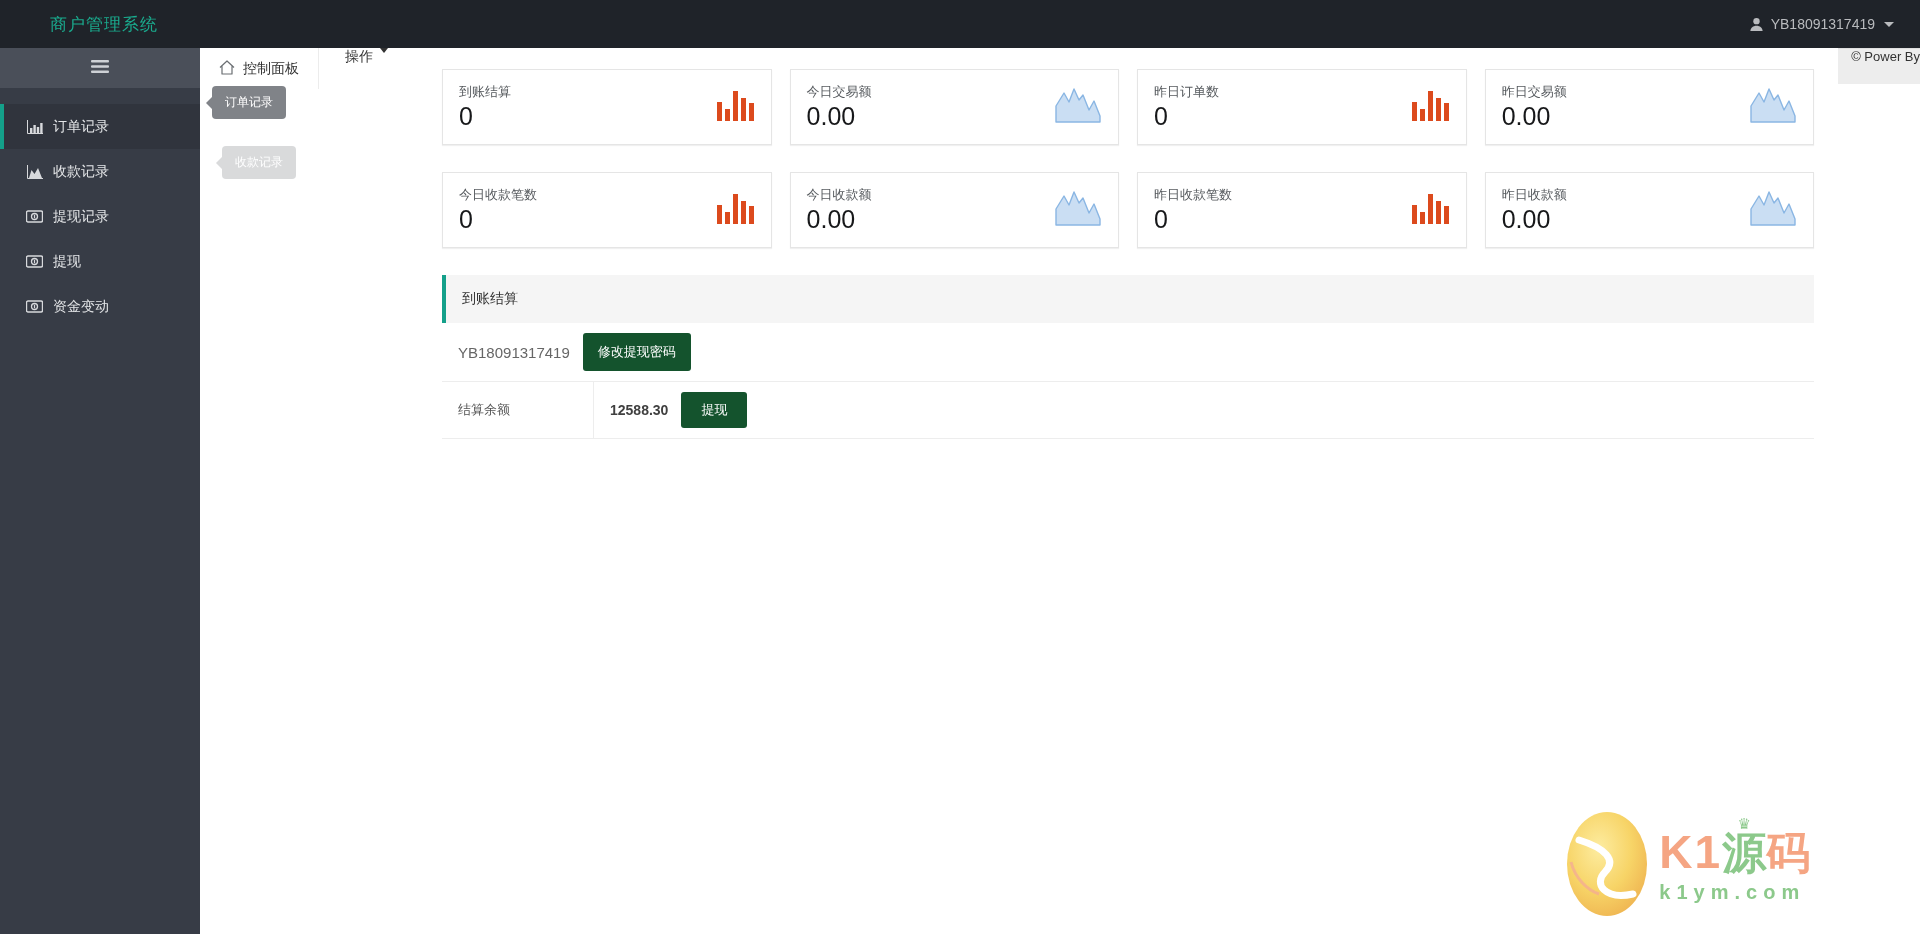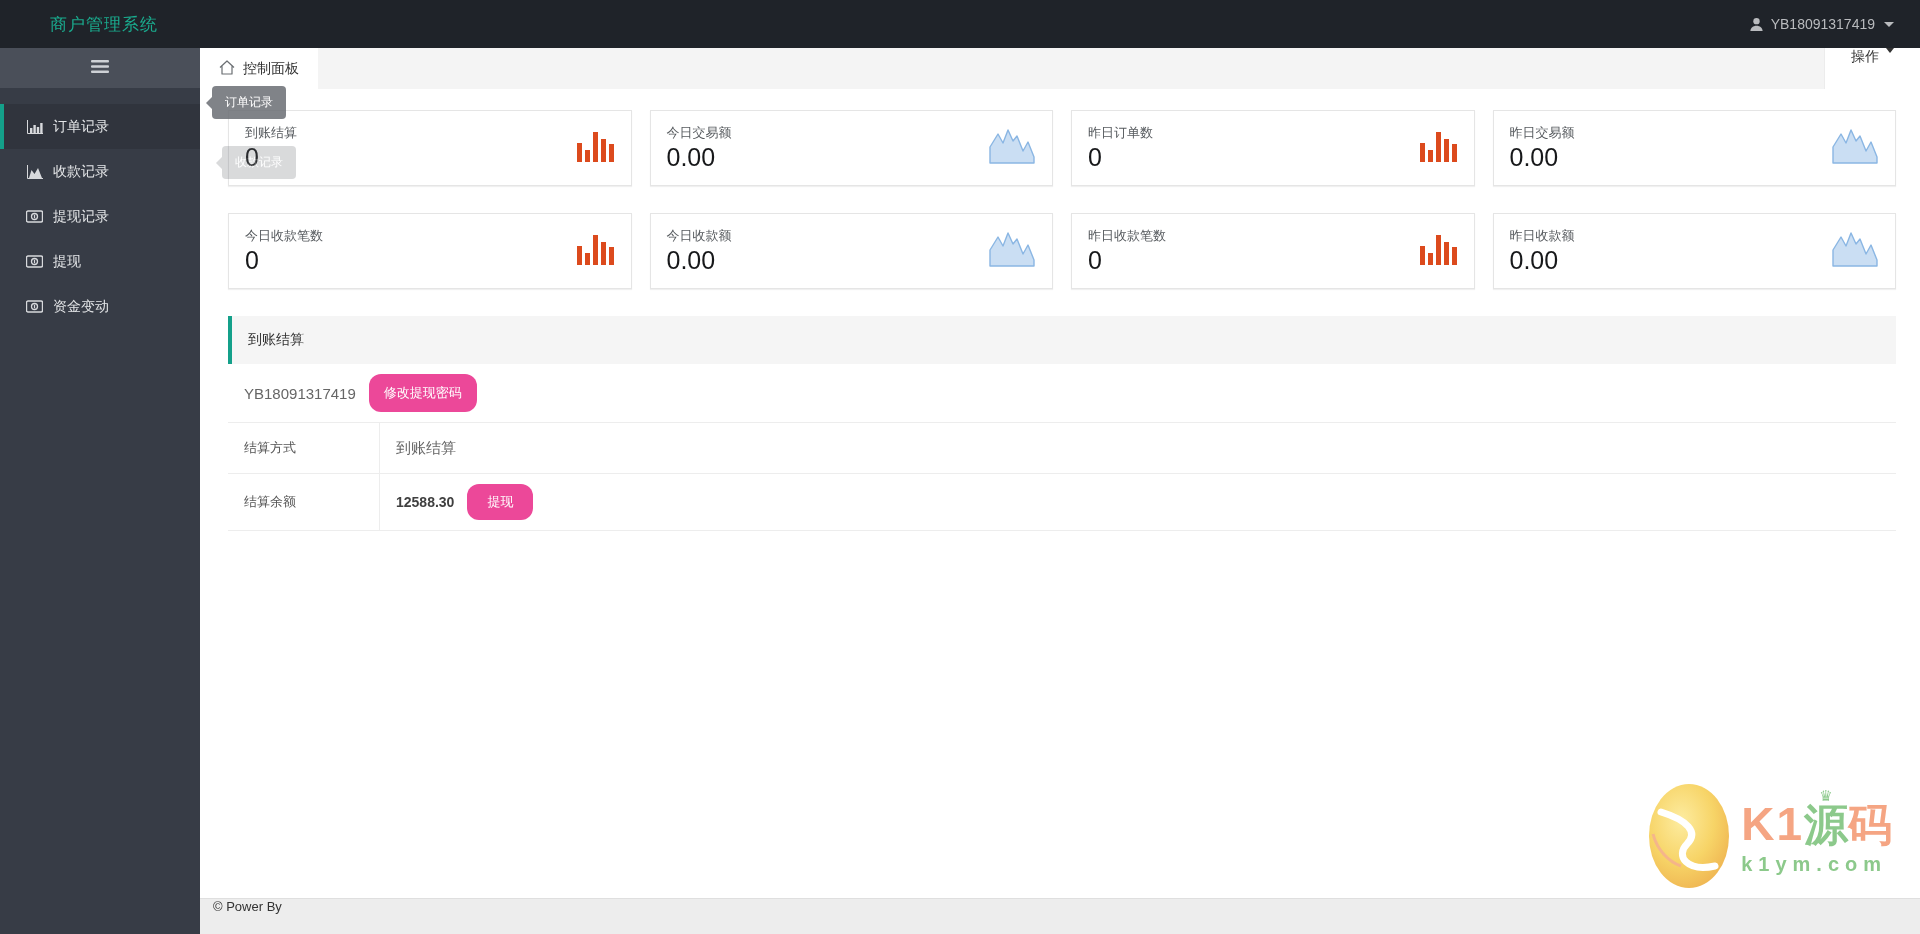--- a/index.html
+++ b/index.html
@@ -19,21 +19,21 @@
 
   
   .sidebar { width:200px; flex-shrink:0; background:#373c46; display:flex; flex-direction:column; }
   .side-toggle { height:40px; background:#4a4f59; display:flex; align-items:center; justify-content:center; cursor:pointer; }
   .nav { padding-top:16px; }
   .nav-item { height:45px; display:flex; align-items:center; gap:10px; padding-left:22px; color:#e4e6e8; font-size:14px; cursor:pointer; border-left:4px solid transparent; }
   .nav-item.active { border-left-color:#14a08a; background:#30343d; }
   .nav-item .nicon { width:17px; display:flex; justify-content:center; }
 
   
-  .content { flex:1; display:flex; flex-direction:column; position:relative; background:#fff; }
+  .content { flex:1; display:flex; flex-direction:row; position:relative; background:#fff; }
   .crumbbar { height:41px; background:#f4f4f4; display:flex; justify-content:space-between; flex-shrink:0; }
   .crumb-tab { background:#fff; height:100%; display:flex; align-items:center; gap:8px; padding:0 19px; font-size:14px; color:#333; cursor:pointer; }
   .op-btn { width:96px; background:#fff; border-left:1px solid #ececec; display:flex; align-items:flex-start; justify-content:center; gap:7px; font-size:14px; color:#333; cursor:pointer; }
   .op-caret { width:0; height:0; border-left:4px solid transparent; border-right:4px solid transparent; border-top:5px solid #333; }
 
   .main { flex:1; background:#fff; padding:21px 24px 0 28px; position:relative; }
 
   
   .cards-row { display:flex; gap:18px; margin-bottom:27px; }
   .card { flex:1; position:relative; background:#fff; border:1px solid #e5e5e5; box-shadow:0 1px 1px rgba(0,0,0,0.06); height:76px; padding:13px 16px; }
@@ -41,34 +41,34 @@
   .card-value { font-size:25px; color:#17181a; margin-top:1px; font-weight:400; }
   .card-icon { position:absolute; right:16px; top:50%; transform:translateY(-50%); }
 
   
   .panel { margin-top:12px; }
   .panel-head { height:48px; background:#f5f5f5; border-left:4px solid #14a08a; display:flex; align-items:center; padding-left:16px; font-size:14px; color:#333; }
   .m-row { display:flex; border-bottom:1px solid #ededed; align-items:stretch; }
   .m-label { width:152px; flex-shrink:0; padding:16px 12px 16px 16px; font-size:13px; color:#555; border-right:1px solid #ededed; display:flex; align-items:center; }
   .m-value { flex:1; padding:10px 16px; display:flex; align-items:center; gap:13px; font-size:15px; color:#666; }
   .m-value.balance-val .val-text { color:#404040; font-weight:bold; font-size:14px; }
-  .btn-teal { background:#ec4899; color:#fff; border:none; font-size:13px; padding:10px 15px; border-radius:12px; cursor:pointer; font-family:inherit; }
+  .btn-teal { background:#14532d; color:#fff; border:none; font-size:13px; padding:10px 15px; border-radius:3px; cursor:pointer; font-family:inherit; }
   .btn-teal.small { padding:9px 20px; }
 
   
   .tooltip { position:absolute; background:rgba(100,104,110,0.82); color:#fff; font-size:12px; padding:8px 13px; border-radius:4px; z-index:20; }
   .tooltip:before { content:""; position:absolute; left:-6px; top:50%; transform:translateY(-50%); border-top:6px solid transparent; border-bottom:6px solid transparent; border-right:6px solid rgba(100,104,110,0.82); }
   .tooltip.t1 { left:212px; top:86px; }
   .tooltip.t2 { left:222px; top:146px; opacity:0.3; }
 
   
   .footer { height:36px; flex-shrink:0; background:#ededed; border-top:1px solid #dfdfdf; display:flex; align-items:flex-start; padding-left:13px; font-size:13px; color:#333; }
 
   
-  .watermark { position:absolute; right:28px; bottom:4px; display:flex; align-items:center; gap:10px; }
+  .watermark { position:absolute; right:28px; bottom:12px; display:flex; align-items:center; gap:10px; }
   .wm-text { display:flex; flex-direction:column; align-items:flex-start; }
   .wm-brand { font-size:46px; font-weight:bold; line-height:1; display:flex; align-items:flex-end; }
   .wm-k1 { color:#f5a583; letter-spacing:2px; }
   .wm-yuan { color:#8cc98b; position:relative; font-size:44px; }
   .wm-crown { position:absolute; top:-15px; left:50%; transform:translateX(-50%); font-size:15px; color:#8cc98b; font-weight:normal; }
   .wm-ma { color:#f5a583; font-size:44px; }
   .wm-domain { margin-top:6px; font-size:20px; letter-spacing:6px; color:#8cc98b; font-weight:bold; }
 </style>
 </head>
 <body>
@@ -267,26 +267,20 @@
             </span>
           </div>
         </div>
 
         <div class="panel">
           <div class="panel-head">到账结算</div>
           <div class="m-row">
             <div class="m-value">
               <span class="val-text">YB18091317419</span>
               <button class="btn-teal">修改提现密码</button>
-            </div>
-          </div>
-          <div class="m-row">
-            <div class="m-label">结算方式</div>
-            <div class="m-value">
-              <span class="val-text">到账结算</span>
             </div>
           </div>
           <div class="m-row">
             <div class="m-label">结算余额</div>
             <div class="m-value balance-val">
               <span class="val-text">12588.30</span>
               <button class="btn-teal small">提现</button>
             </div>
           </div>
         </div>

